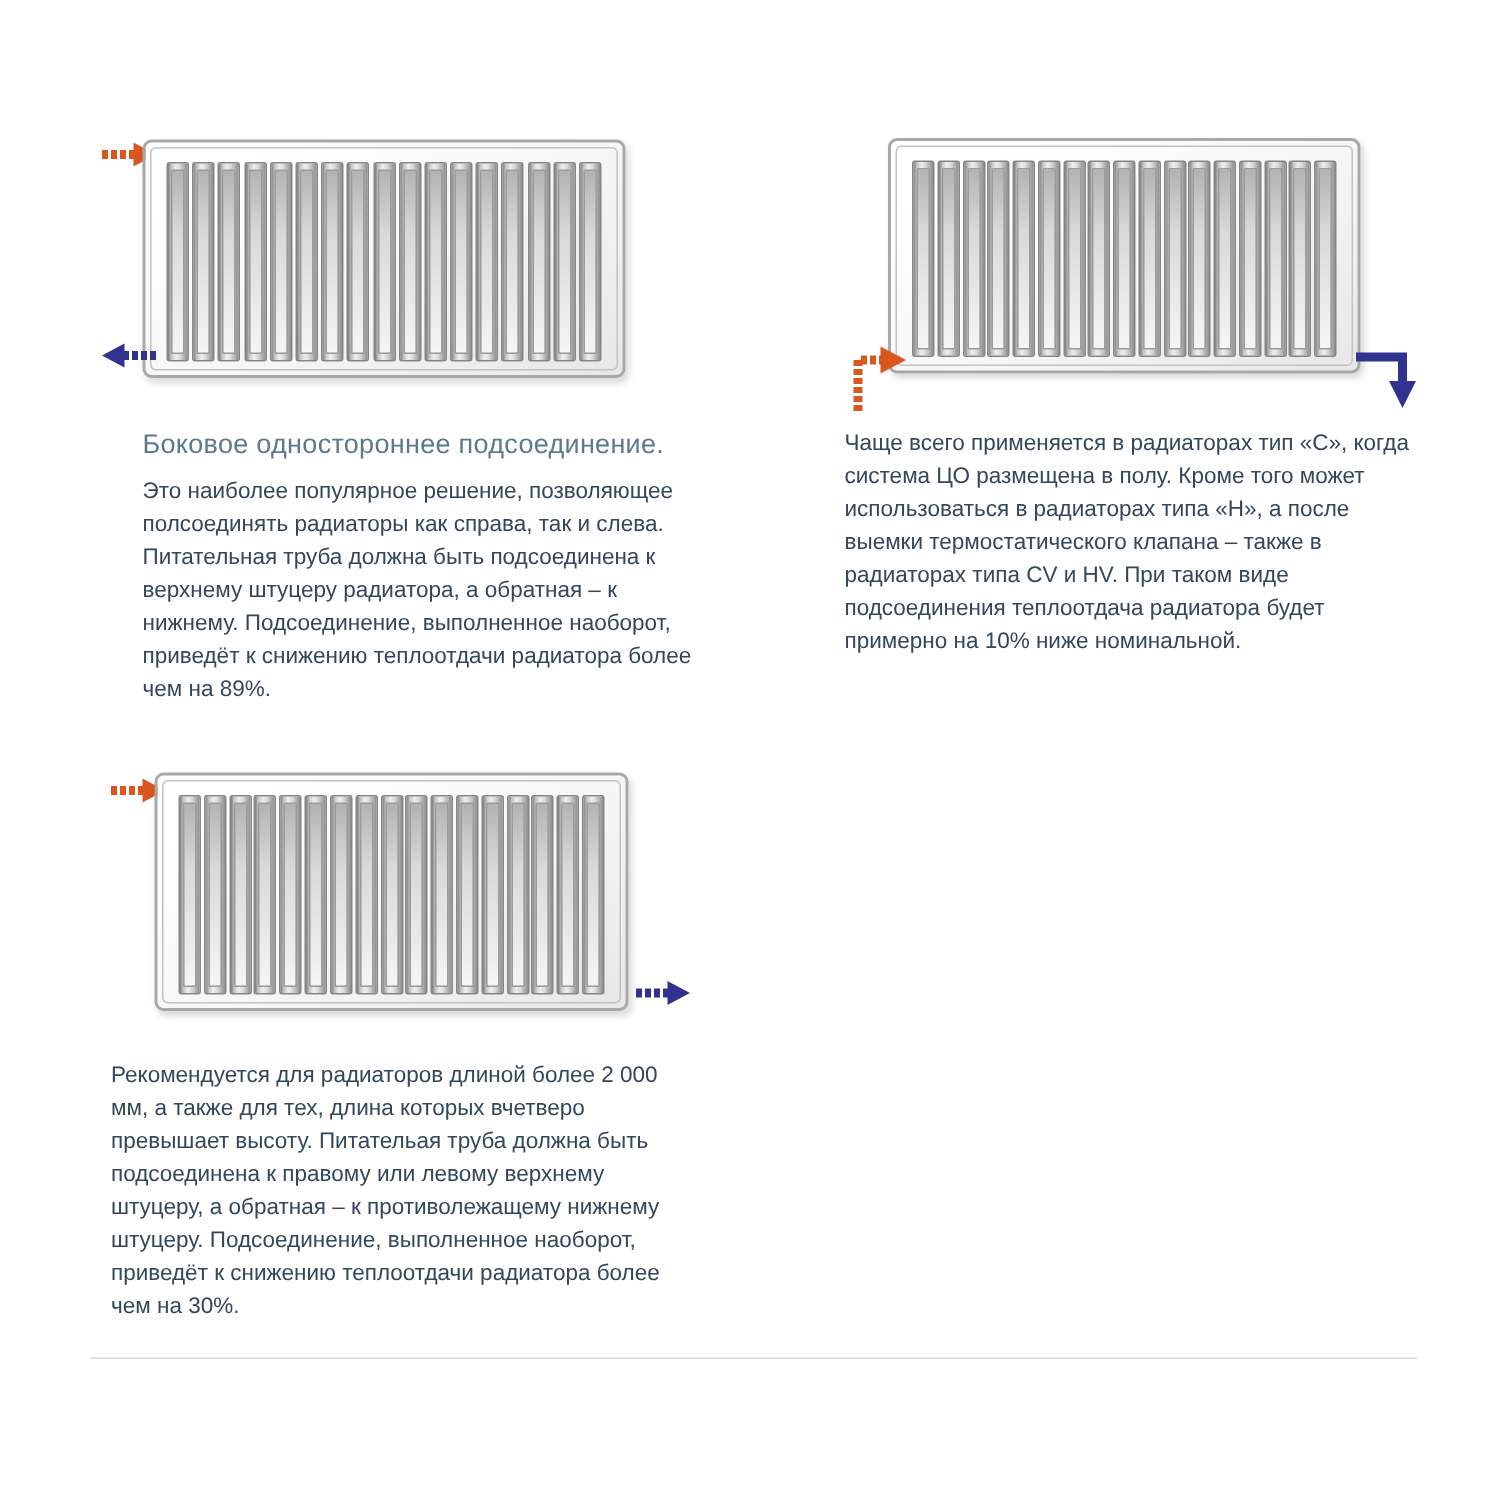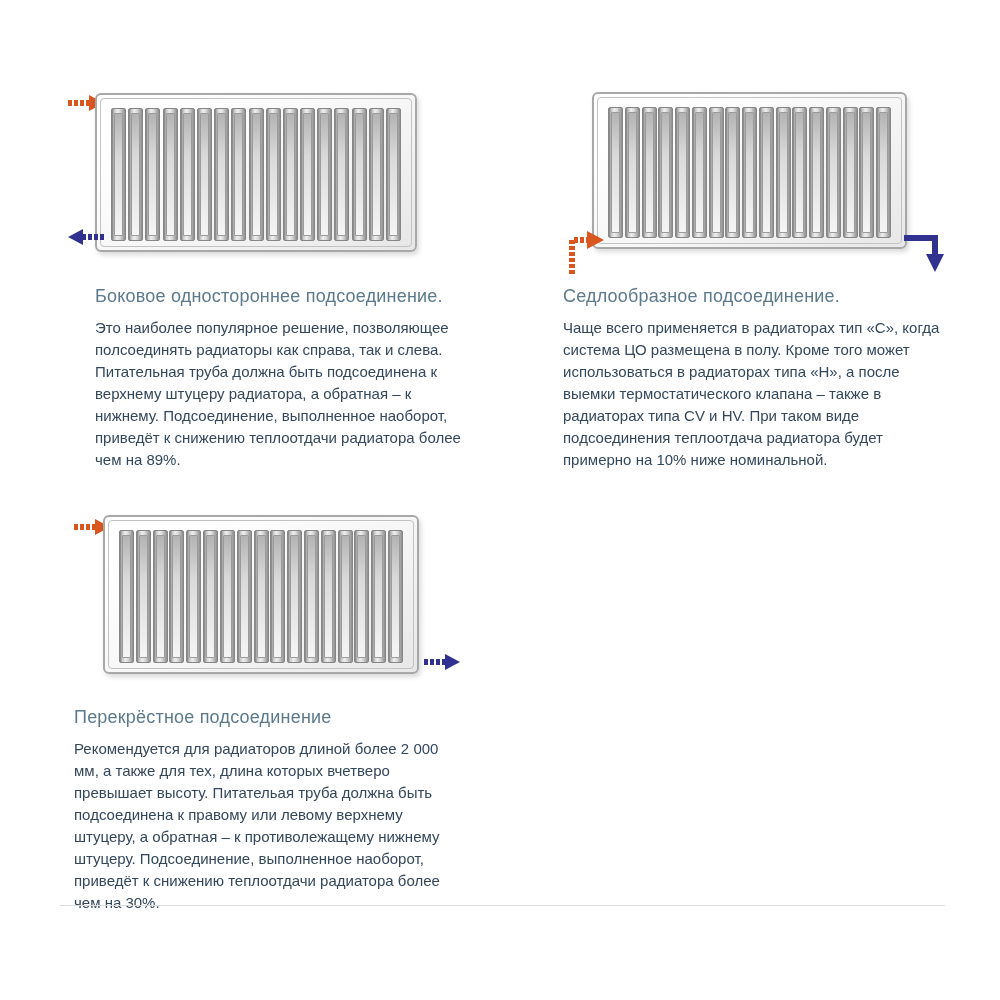--- a/index.html
+++ b/index.html
@@ -199,32 +199,30 @@
   <p class="bodytext">Это наиболее популярное решение, позволяющее
 полсоединять радиаторы как справа, так и слева.
 Питательная труба должна быть подсоединена к
 верхнему штуцеру радиатора, а обратная – к
 нижнему. Подсоединение, выполненное наоборот,
 приведёт к снижению теплоотдачи радиатора более
 чем на 89%.</p>
 </div>
 
 <div class="textblock t2">
-  <h2 class="title">Седлообразное подсоединение.</h2>
   <p class="bodytext">Чаще всего применяется в радиаторах тип «С», когда
 система ЦО размещена в полу. Кроме того может
 использоваться в радиаторах типа «Н», а после
 выемки термостатического клапана – также в
 радиаторах типа CV и HV. При таком виде
 подсоединения теплоотдача радиатора будет
 примерно на 10% ниже номинальной.</p>
 </div>
 
 <div class="textblock t3">
-  <h2 class="title">Перекрёстное подсоединение</h2>
   <p class="bodytext">Рекомендуется для радиаторов длиной более 2 000
 мм, а также для тех, длина которых вчетверо
 превышает высоту. Питательая труба должна быть
 подсоединена к правому или левому верхнему
 штуцеру, а обратная – к противолежащему нижнему
 штуцеру. Подсоединение, выполненное наоборот,
 приведёт к снижению теплоотдачи радиатора более
 чем на 30%.</p>
 </div>
 

